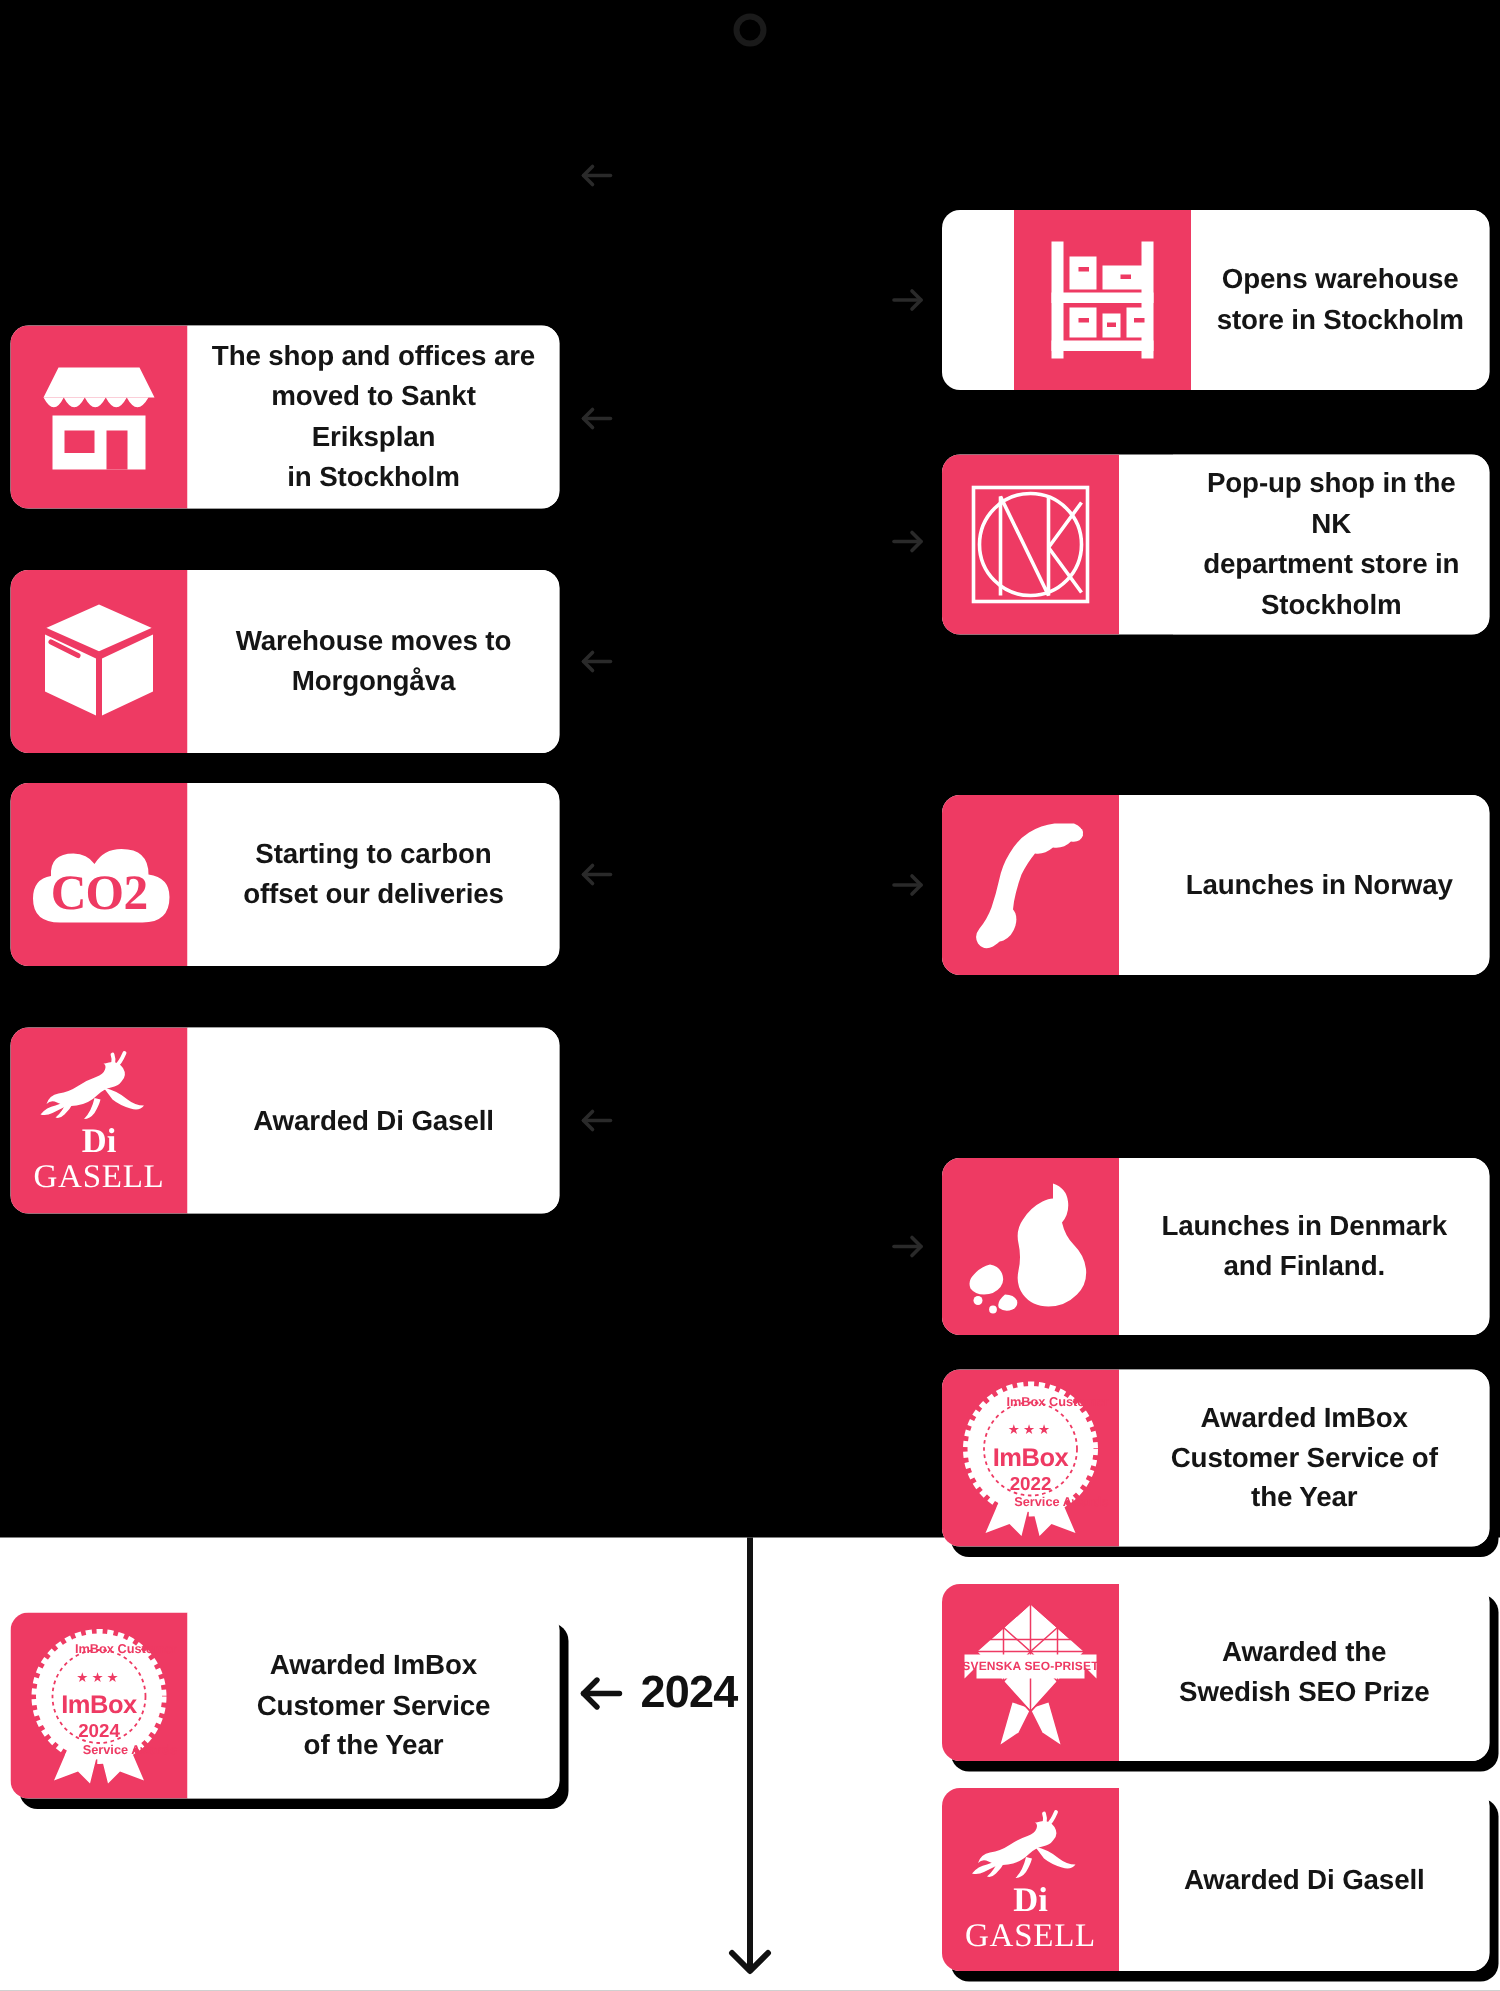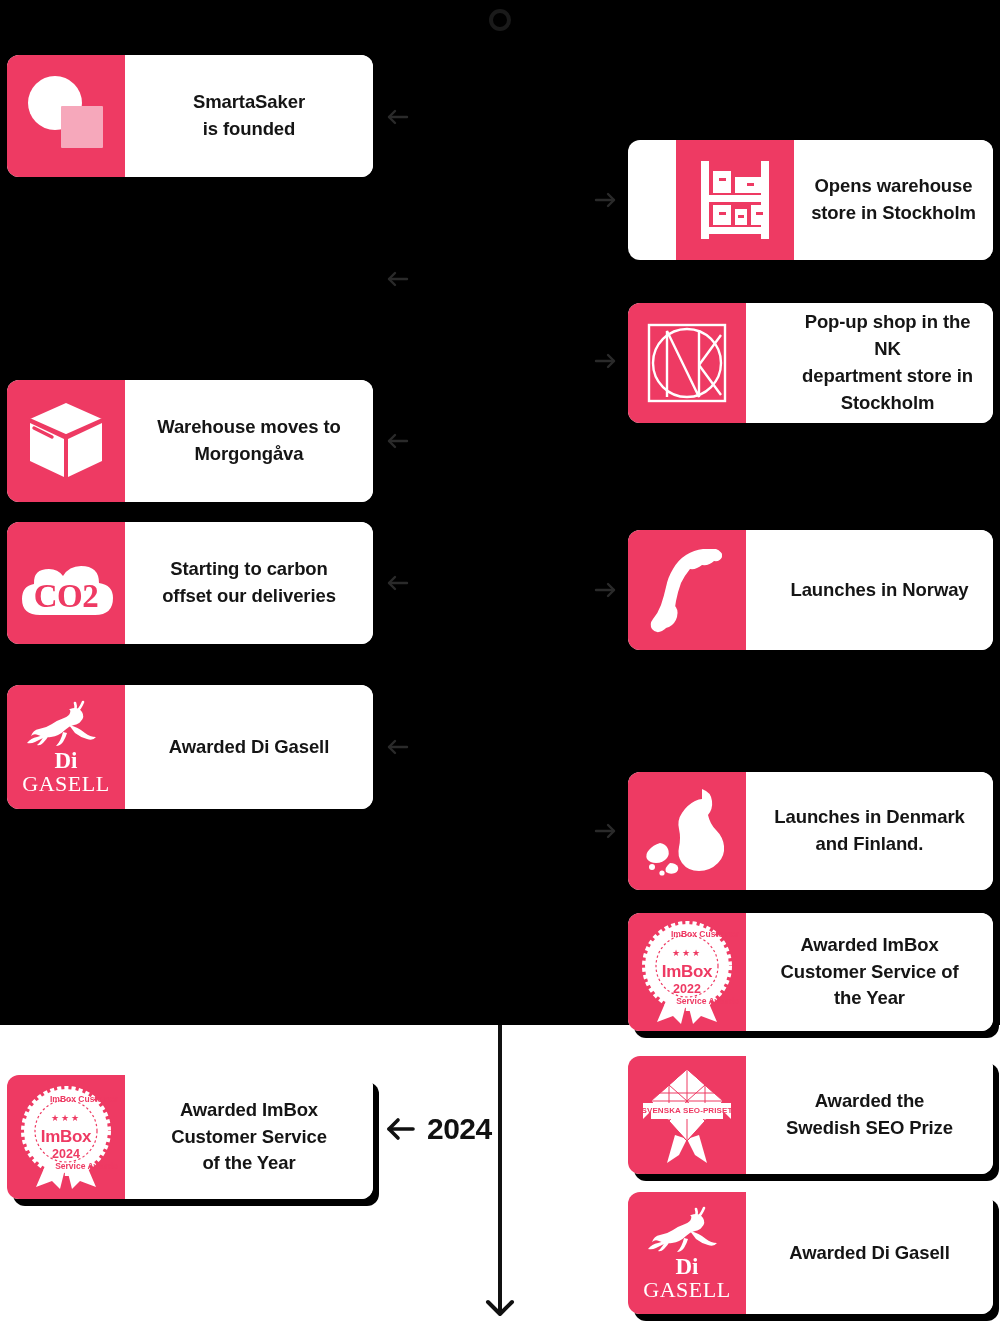--- a/index.html
+++ b/index.html
@@ -157,38 +157,41 @@
 </style>
 </head>
 <body>
 
 <div id="stage">
 
   <div class="black-band"></div>
 
   <div class="spine-circle"></div>
 
-  <div class="card" style="left:7px; top:55px; width:366px; height:122px;">
-    <div class="icon-panel">
-      <svg class="ic" width="88" height="86" viewBox="0 0 88 86" aria-hidden="true">
-        <circle cx="33" cy="30" r="27" fill="#ffffff"></circle>
-        <rect x="39" y="33" width="42" height="42" rx="1" fill="#F6A8BB"></rect>
-      </svg>
-    </div>
-    <div class="card-body">
-      <div class="card-text">SmartaSaker<br>is founded</div>
-    </div>
-  </div>
   <div class="nav-arrow" style="left:381px; top:100px;">
     <svg viewBox="0 0 34 34" fill="none" stroke="currentColor" stroke-width="2.4" stroke-linecap="round" stroke-linejoin="round">
       <path d="M26 17H8"></path>
         <path d="M14 11l-6 6 6 6"></path>
     </svg>
   </div>
 
+  <div class="card" style="left:7px; top:217px; width:366px; height:122px;">
+    <div class="icon-panel">
+      <svg class="ic" width="86" height="78" viewBox="0 0 86 78" aria-hidden="true">
+        <path d="M6 26 L16 6 H70 L80 26 Z" fill="#ffffff"></path>
+        <path d="M6 26 q7 13 13.5 0 q7 13 14 0 q7 13 14 0 q7 13 14 0 q7 13 14.5 0 L80 26 Z" fill="#ffffff"></path>
+        <rect x="12" y="38" width="62" height="36" fill="#ffffff"></rect>
+        <rect x="20" y="48" width="20" height="15" fill="#EE3A63"></rect>
+        <rect x="48" y="48" width="14" height="26" fill="#EE3A63"></rect>
+      </svg>
+    </div>
+    <div class="card-body">
+      <div class="card-text">The shop and offices are<br>moved to Sankt Eriksplan<br>in Stockholm</div>
+    </div>
+  </div>
   <div class="nav-arrow" style="left:381px; top:262px;">
     <svg viewBox="0 0 34 34" fill="none" stroke="currentColor" stroke-width="2.4" stroke-linecap="round" stroke-linejoin="round">
       <path d="M26 17H8"></path>
         <path d="M14 11l-6 6 6 6"></path>
     </svg>
   </div>
 
   <div class="card" style="left:7px; top:380px; width:366px; height:122px;">
     <div class="icon-panel">
       <svg class="ic" width="88" height="88" viewBox="0 0 88 88" aria-hidden="true">

